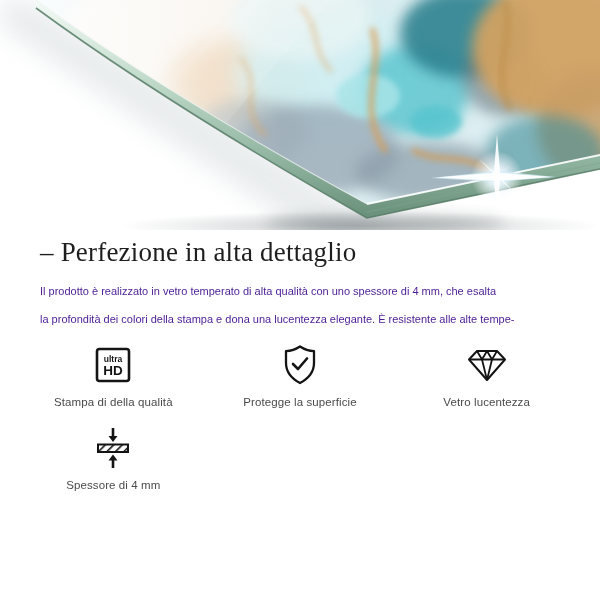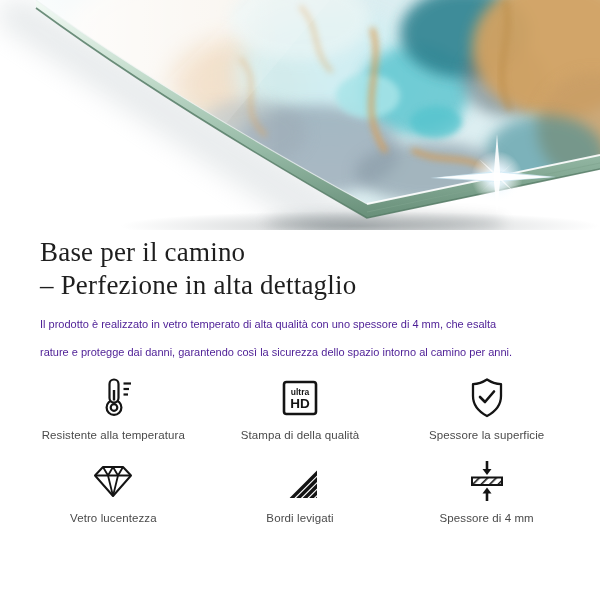--- a/index.html
+++ b/index.html
@@ -118,100 +118,65 @@
         <polygon points="436,177.5 497,172.5 552,177 497,181" fill="#ffffff" opacity="0.95"></polygon>
         <polygon points="497,134 500.5,177 497,214 493.5,177" fill="#ffffff" opacity="0.9"></polygon>
         <polygon points="479,159 498.5,175.5 515,193 496,176.5" fill="#ffffff" opacity="0.7"></polygon>
         <polygon points="515,161 498,175.5 481,192 496.5,177.5" fill="#ffffff" opacity="0.6"></polygon>
         <circle cx="497" cy="177" r="3" fill="#ffffff"></circle>
       </g>
     </svg>
   </div>
 
   <h1 class="title">
-    <div>Base per il camino</div>
     <div>– Perfezione in alta dettaglio</div>
   </h1>
 
   <div class="desc">
     <div class="desc-line">Il prodotto è realizzato in vetro temperato di alta qualità con uno spessore di 4 mm, che esalta</div>
-    <div class="desc-line">rature e protegge dai danni, garantendo così la sicurezza dello spazio intorno al camino per anni.</div>
+    <div class="desc-line">la profondità dei colori della stampa e dona una lucentezza elegante. È resistente alle alte tempe-</div>
   </div>
 
   <div class="features">
 
-    <div class="feature">
-      <div class="icon-box">
-        <svg class="icon" width="46" height="46" viewBox="0 0 46 46">
-          <circle cx="24" cy="32.5" r="7.4" stroke-width="2.2"></circle>
-          <rect x="19.5" y="4.5" width="9" height="23" rx="4.5" fill="#ffffff" stroke-width="2.2"></rect>
-          <line x1="24" y1="15" x2="24" y2="25.5" stroke-width="2.4"></line>
-          <circle cx="24" cy="32.5" r="3.3" stroke-width="2.2"></circle>
-          <line x1="33.5" y1="8.5" x2="41" y2="8.5" stroke-width="2.2"></line>
-          <line x1="33.5" y1="14" x2="39" y2="14" stroke-width="2.2"></line>
-          <line x1="33.5" y1="19.5" x2="38" y2="19.5" stroke-width="2.2"></line>
-        </svg>
-      </div>
-      <div class="feature-label">Resistente alla temperatura</div>
-    </div>
 
     <div class="feature">
       <div class="icon-box">
         <svg class="icon" width="46" height="46" viewBox="0 0 46 46">
           <rect x="7" y="7" width="32" height="32" rx="2.5" stroke-width="2.6"></rect>
           <text x="23" y="19.5" text-anchor="middle" font-size="8.5" font-weight="bold" fill="#141414" stroke="none">ultra</text>
           <text x="23" y="33" text-anchor="middle" font-size="13.5" font-weight="bold" fill="#141414" stroke="none">HD</text>
         </svg>
       </div>
       <div class="feature-label">Stampa di della qualità</div>
     </div>
 
     <div class="feature">
       <div class="icon-box">
         <svg class="icon" width="46" height="46" viewBox="0 0 46 46">
           <path d="M23,4.5 C27.5,7.5 32.5,9 37,9.2 L37,21 C37,30.5 31.5,36.5 23,41 C14.5,36.5 9,30.5 9,21 L9,9.2 C13.5,9 18.5,7.5 23,4.5 Z" stroke-width="2.3" stroke-linejoin="round"></path>
           <path d="M16,22 L21,27 L30,16.5" stroke-width="2.6" stroke-linecap="round" stroke-linejoin="round"></path>
         </svg>
       </div>
-      <div class="feature-label">Spessore la superficie</div>
+      <div class="feature-label">Protegge la superficie</div>
     </div>
 
     <div class="feature">
       <div class="icon-box">
         <svg class="icon" width="46" height="46" viewBox="0 0 46 46">
           <path d="M13,9 L33,9 L41,17.5 L23,38 L5,17.5 Z" stroke-width="2" stroke-linejoin="round"></path>
           <path d="M5,17.5 L41,17.5" stroke-width="1.8"></path>
           <path d="M13,9 L18,17.5 L23,38" stroke-width="1.8" stroke-linejoin="round"></path>
           <path d="M33,9 L28,17.5 L23,38" stroke-width="1.8" stroke-linejoin="round"></path>
           <path d="M23,9 L18,17.5 M23,9 L28,17.5" stroke-width="1.8"></path>
         </svg>
       </div>
       <div class="feature-label">Vetro lucentezza</div>
     </div>
 
-    <div class="feature">
-      <div class="icon-box">
-        <svg class="icon" width="46" height="46" viewBox="0 0 46 46">
-          <defs>
-              <clipPath id="triClip">
-                <path d="M6,40 L40,40 L40,7 Z"></path>
-              </clipPath>
-            </defs>
-          <g clip-path="url(#triClip)">
-            <line x1="4" y1="38" x2="40" y2="2" stroke-width="3.4"></line>
-            <line x1="11" y1="44" x2="47" y2="8" stroke-width="3.4"></line>
-            <line x1="17.5" y1="44" x2="53.5" y2="8" stroke-width="3.4"></line>
-            <line x1="24" y1="44" x2="60" y2="8" stroke-width="3.4"></line>
-            <line x1="30.5" y1="44" x2="66.5" y2="8" stroke-width="3.4"></line>
-            <line x1="37" y1="44" x2="73" y2="8" stroke-width="3.4"></line>
-          </g>
-        </svg>
-      </div>
-      <div class="feature-label">Bordi levigati</div>
-    </div>
 
     <div class="feature">
       <div class="icon-box">
         <svg class="icon" width="46" height="46" viewBox="0 0 46 46">
           <defs>
             <pattern id="hatch" width="6" height="6" patternUnits="userSpaceOnUse" patternTransform="rotate(45)">
               <line x1="0" y1="0" x2="0" y2="6" stroke="#141414" stroke-width="3.2"></line>
             </pattern>
           </defs>
           <rect x="8" y="19.5" width="30" height="7.5" fill="url(#hatch)" stroke-width="2"></rect>

